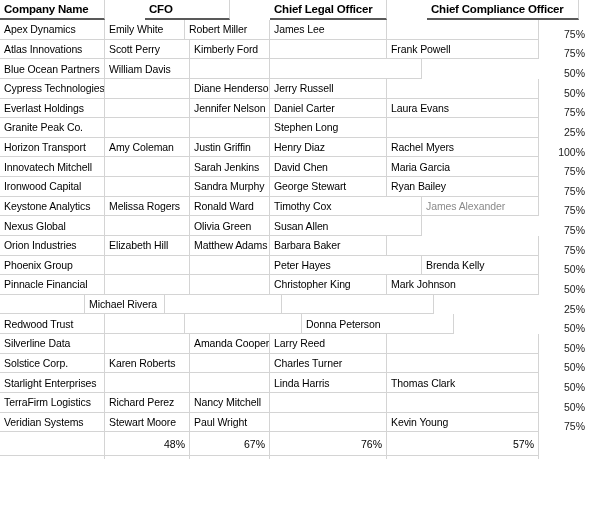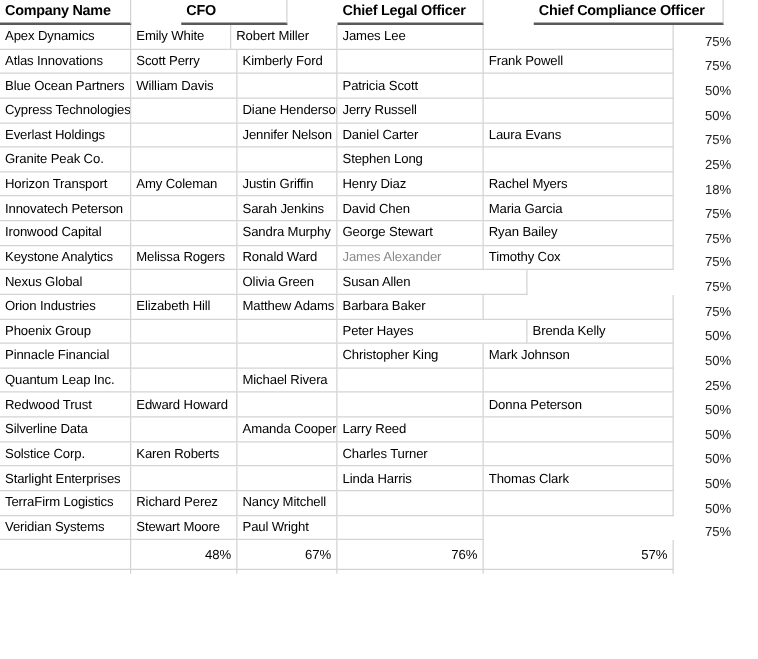--- a/index.html
+++ b/index.html
@@ -82,21 +82,20 @@
         <div class="cell dcell c3"></div>
         <div class="cell dcell c4">Frank Powell</div>
         <div class="cell pcell">
           <span>75%</span>
         </div>
       </div>
       <div class="drow">
         <div class="cell dcell c0">Blue Ocean Partners</div>
         <div class="cell dcell c1">William Davis</div>
         <div class="cell dcell c2"></div>
-        <div class="cell dcell c3">Patricia Scott</div>
         <div class="cell dcell c4"></div>
         <div class="cell pcell">
           <span>50%</span>
         </div>
       </div>
       <div class="drow">
         <div class="cell dcell c0">Cypress Technologies</div>
         <div class="cell dcell c1"></div>
         <div class="cell dcell c2">Diane Henderson</div>
         <div class="cell dcell c3">Jerry Russell</div>
@@ -125,25 +124,25 @@
           <span>25%</span>
         </div>
       </div>
       <div class="drow">
         <div class="cell dcell c0">Horizon Transport</div>
         <div class="cell dcell c1">Amy Coleman</div>
         <div class="cell dcell c2">Justin Griffin</div>
         <div class="cell dcell c3">Henry Diaz</div>
         <div class="cell dcell c4">Rachel Myers</div>
         <div class="cell pcell">
-          <span>18%</span>
-        </div>
-      </div>
-      <div class="drow">
-        <div class="cell dcell c0">Innovatech Peterson</div>
+          <span>100%</span>
+        </div>
+      </div>
+      <div class="drow">
+        <div class="cell dcell c0">Innovatech Mitchell</div>
         <div class="cell dcell c1"></div>
         <div class="cell dcell c2">Sarah Jenkins</div>
         <div class="cell dcell c3">David Chen</div>
         <div class="cell dcell c4">Maria Garcia</div>
         <div class="cell pcell">
           <span>75%</span>
         </div>
       </div>
       <div class="drow">
         <div class="cell dcell c0">Ironwood Capital</div>
@@ -152,22 +151,22 @@
         <div class="cell dcell c3">George Stewart</div>
         <div class="cell dcell c4">Ryan Bailey</div>
         <div class="cell pcell">
           <span>75%</span>
         </div>
       </div>
       <div class="drow">
         <div class="cell dcell c0">Keystone Analytics</div>
         <div class="cell dcell c1">Melissa Rogers</div>
         <div class="cell dcell c2">Ronald Ward</div>
+        <div class="cell dcell c4">Timothy Cox</div>
         <div class="cell dcell c3 muted">James Alexander</div>
-        <div class="cell dcell c4">Timothy Cox</div>
         <div class="cell pcell">
           <span>75%</span>
         </div>
       </div>
       <div class="drow">
         <div class="cell dcell c0">Nexus Global</div>
         <div class="cell dcell c1"></div>
         <div class="cell dcell c2">Olivia Green</div>
         <div class="cell dcell c4">Susan Allen</div>
         <div class="cell pcell">
@@ -198,32 +197,30 @@
         <div class="cell dcell c0">Pinnacle Financial</div>
         <div class="cell dcell c1"></div>
         <div class="cell dcell c2"></div>
         <div class="cell dcell c3">Christopher King</div>
         <div class="cell dcell c4">Mark Johnson</div>
         <div class="cell pcell">
           <span>50%</span>
         </div>
       </div>
       <div class="drow">
-        <div class="cell dcell c0">Quantum Leap Inc.</div>
         <div class="cell dcell c1"></div>
         <div class="cell dcell c2">Michael Rivera</div>
         <div class="cell dcell c3"></div>
         <div class="cell dcell c4"></div>
         <div class="cell pcell">
           <span>25%</span>
         </div>
       </div>
       <div class="drow">
         <div class="cell dcell c0">Redwood Trust</div>
-        <div class="cell dcell c1">Edward Howard</div>
         <div class="cell dcell c2"></div>
         <div class="cell dcell c3"></div>
         <div class="cell dcell c4">Donna Peterson</div>
         <div class="cell pcell">
           <span>50%</span>
         </div>
       </div>
       <div class="drow">
         <div class="cell dcell c0">Silverline Data</div>
         <div class="cell dcell c1"></div>
@@ -262,20 +259,21 @@
         <div class="cell dcell c4"></div>
         <div class="cell pcell">
           <span>50%</span>
         </div>
       </div>
       <div class="drow">
         <div class="cell dcell c0">Veridian Systems</div>
         <div class="cell dcell c1">Stewart Moore</div>
         <div class="cell dcell c2">Paul Wright</div>
         <div class="cell dcell c3"></div>
+        <div class="cell dcell c4">Kevin Young</div>
         <div class="cell pcell">
           <span>75%</span>
         </div>
       </div>
     </div>
 
   <div class="row footer-row">
     <div class="cell fcell c0"></div>
     <div class="cell fcell num c1">48%</div>
     <div class="cell fcell num c2">67%</div>

